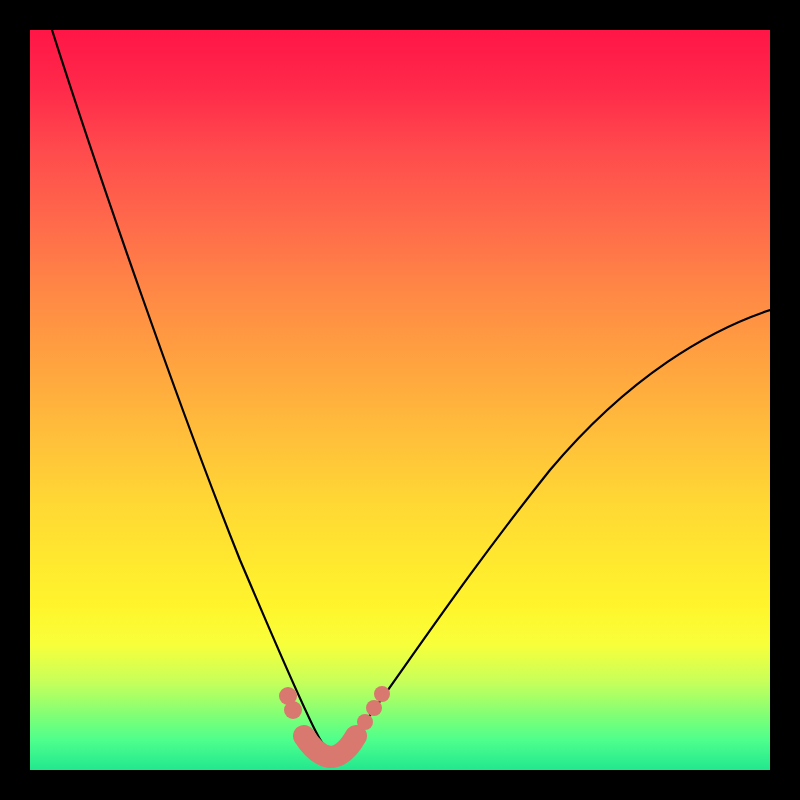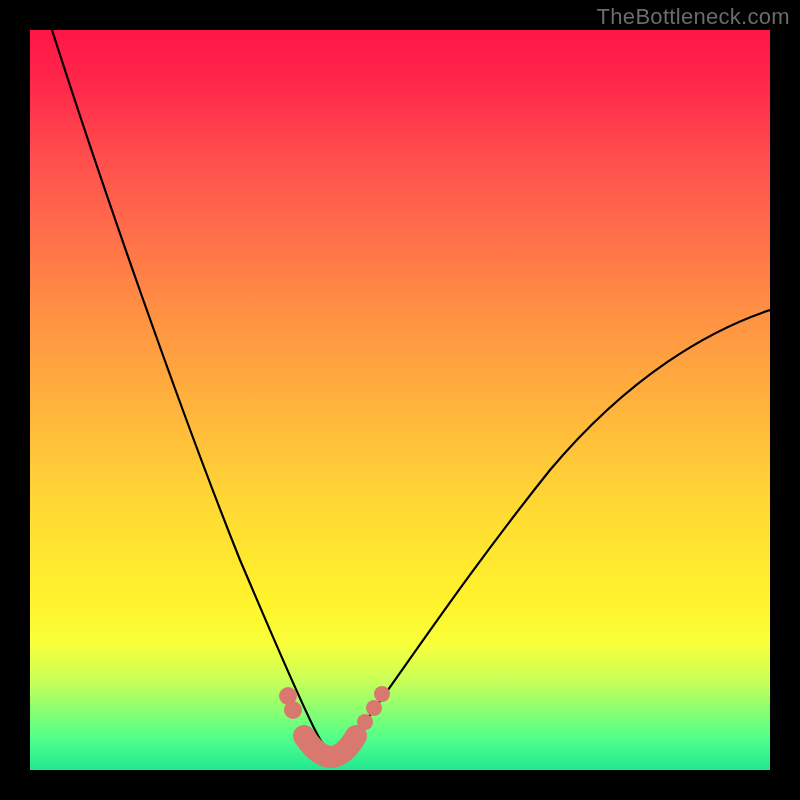--- a/index.html
+++ b/index.html
@@ -79,21 +79,20 @@
     stroke-width: 22;
     stroke-linecap: round;
     stroke-linejoin: round;
   }
 </style>
 </head>
 <body>
 
 <div class="stage">
 
-  <div class="watermark">TheBottleneck.com</div>
 
   <div class="plot-area">
     <div class="gradient"></div>
 
     <svg class="curves" viewBox="0 0 740 740" preserveAspectRatio="none">
 
       <path class="curve" d="M 22 0
                C 70 150, 150 380, 210 530
                C 240 600, 265 660, 285 700
                C 292 714, 298 722, 303 726"></path>

